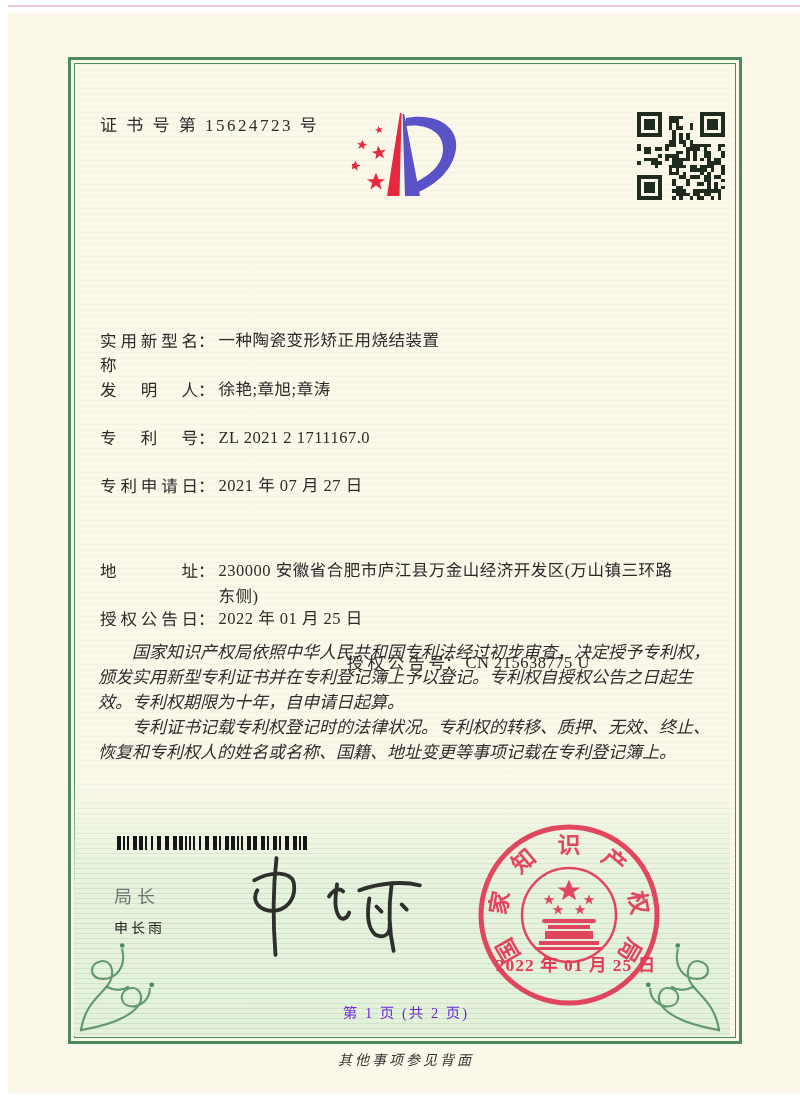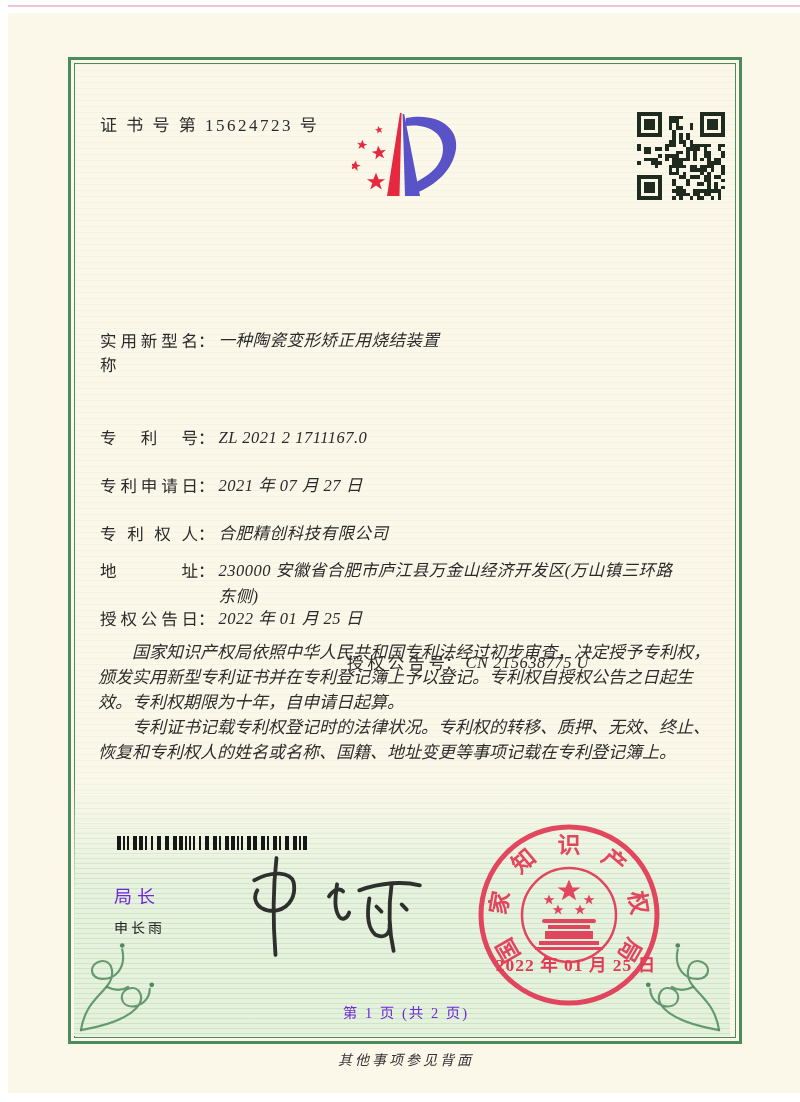--- a/index.html
+++ b/index.html
@@ -22,29 +22,29 @@
 
   .cert-no{position:absolute;left:100px;top:111px;font-size:17px;letter-spacing:2.5px;color:#2c2c2c;}
   .title{position:absolute;left:0;right:0;top:224px;text-align:center;font-size:41px;font-weight:700;letter-spacing:11px;color:#1e1e1e;}
 
   .logo{position:absolute;left:352px;top:106px;width:112px;height:96px;}
   .qr{position:absolute;left:637px;top:112px;width:88px;height:88px;shape-rendering:crispEdges;}
 
   .frow{position:absolute;left:100px;font-size:16.5px;color:#2a2a2a;}
   .flabel{display:inline-block;width:98px;text-align:justify;text-align-last:justify;vertical-align:top;}
   .fcolon{vertical-align:top;}
-  .fvalue{display:inline-block;vertical-align:top;letter-spacing:0.5px;margin-left:4px;line-height:26px;font-style:italic;}
+  .fvalue{display:inline-block;vertical-align:top;letter-spacing:0.5px;margin-left:4px;line-height:26px;}
   .fvalue.addr{width:468px;}
   .fpair2{position:absolute;left:247px;top:0;white-space:nowrap;margin-top:44px;}
 
   .paras{position:absolute;left:98px;top:640px;width:616px;font-size:17px;line-height:25px;color:#2e2e2e;font-style:italic;}
   .paras p{margin:0;text-indent:2em;}
 
   .barcode{position:absolute;left:117px;top:836px;width:196px;height:14px;}
-  .official-title{position:absolute;left:114px;top:882px;font-size:18px;letter-spacing:5px;color:#6d28d9;}
+  .official-title{position:absolute;left:114px;top:882px;font-size:18px;letter-spacing:5px;color:#737373;}
   .official-name{position:absolute;left:114px;top:917px;font-size:14px;letter-spacing:3px;color:#222;}
   .signature{position:absolute;left:224px;top:854px;width:212px;height:106px;}
 
   .seal{position:absolute;left:476px;top:822px;width:186px;height:186px;opacity:0.93;}
   .seal text{font-family:"Liberation Serif","DejaVu Serif",serif;}
   .seal-date{position:absolute;left:486px;top:951px;width:180px;text-align:center;font-size:17.5px;letter-spacing:1px;color:var(--seal-red,#e23a55);font-weight:600;}
 
   .page-info{position:absolute;left:0;right:0;top:1001px;text-align:center;font-size:14.5px;letter-spacing:2px;color:#6d28d9;}
   .back-note{position:absolute;left:0;right:0;top:1049px;text-align:center;font-size:14px;letter-spacing:3px;color:#333;font-style:italic;}
 
@@ -293,28 +293,28 @@
         <rect x="0" y="18" width="7" height="7" class="qr-dark"></rect>
         <rect x="1" y="19" width="5" height="5" fill="#fbf8ea"></rect>
         <rect x="2" y="20" width="3" height="3" class="qr-dark"></rect>
       </g>
   </svg>
 
 
   <div class="frow" style="top:328px">
     <span class="flabel">实用新型名称</span><span class="fcolon">：</span><span class="fvalue">一种陶瓷变形矫正用烧结装置</span>
   </div>
+  <div class="frow" style="top:377px">
+    <span class="flabel">发明人</span><span class="fcolon">：</span><span class="fvalue">徐艳;章旭;章涛</span>
+  </div>
   <div class="frow" style="top:425px">
     <span class="flabel">专利号</span><span class="fcolon">：</span><span class="fvalue">ZL 2021 2 1711167.0</span>
   </div>
   <div class="frow" style="top:473px">
     <span class="flabel">专利申请日</span><span class="fcolon">：</span><span class="fvalue">2021 年 07 月 27 日</span>
-  </div>
-  <div class="frow" style="top:521px">
-    <span class="flabel">专利权人</span><span class="fcolon">：</span><span class="fvalue">合肥精创科技有限公司</span>
   </div>
   <div class="frow" style="top:558px">
     <span class="flabel">地址</span><span class="fcolon">：</span><span class="fvalue addr">230000 安徽省合肥市庐江县万金山经济开发区(万山镇三环路东侧)</span>
   </div>
   <div class="frow" style="top:606px">
     <span class="flabel">授权公告日</span><span class="fcolon">：</span><span class="fvalue">2022 年 01 月 25 日</span>
     <span class="fpair2"><span class="flabel">授权公告号</span><span class="fcolon">：</span><span class="fvalue">CN 215638775 U</span></span>
   </div>
 
   <div class="paras">

